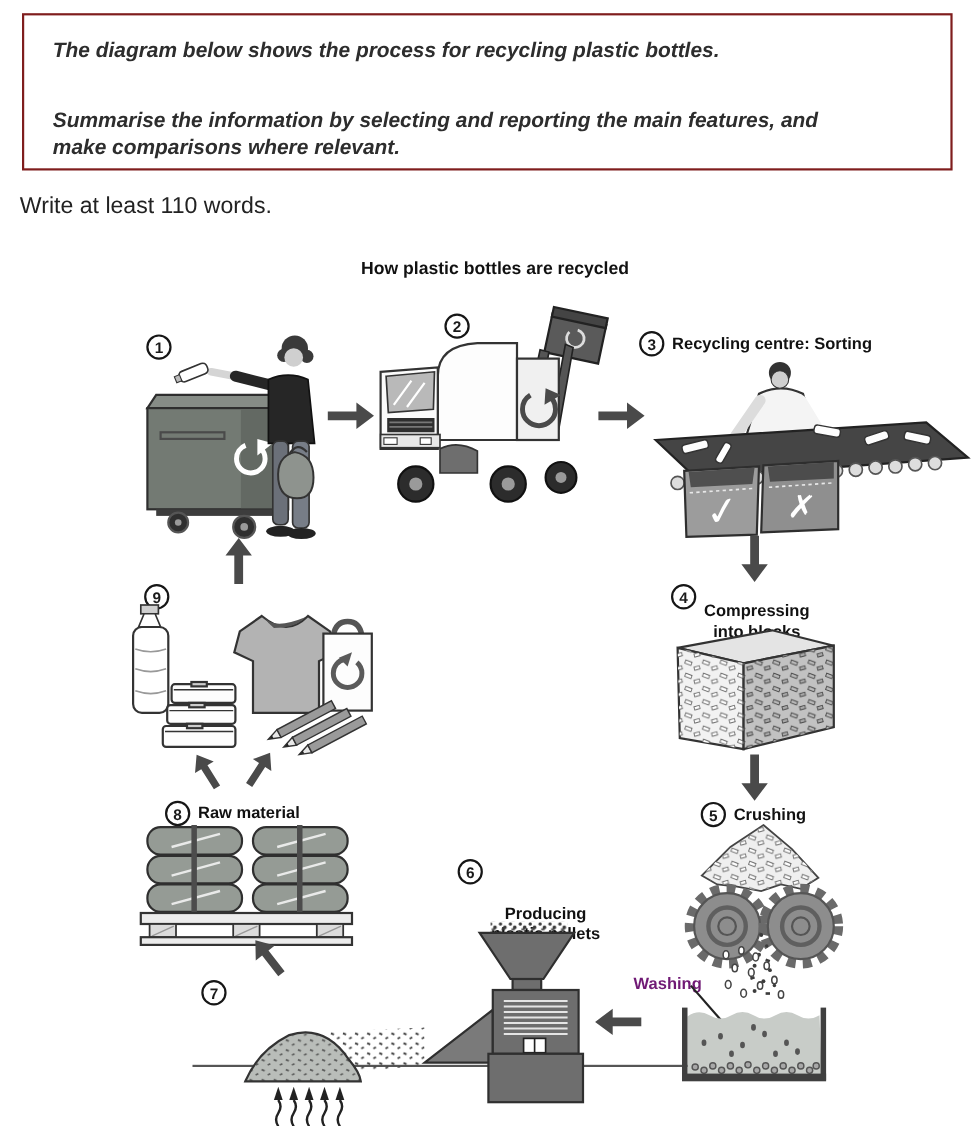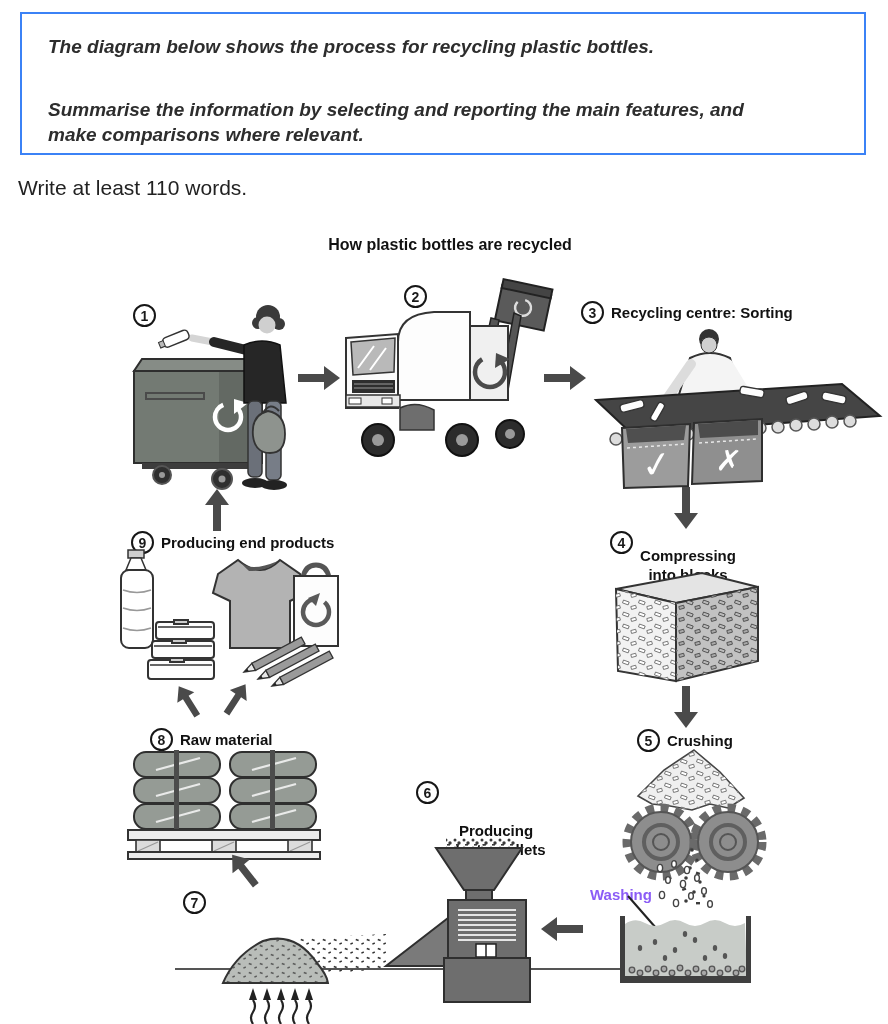--- a/index.html
+++ b/index.html
@@ -1,40 +1,40 @@
 <!DOCTYPE html>
 <html><head>
 <meta charset="utf-8">
 <style>
   html,body{margin:0;padding:0;background:#fff;}
   #screen{position:relative;width:888px;height:1024px;background:#fff;overflow:hidden;
           font-family:"Liberation Sans","DejaVu Sans",sans-serif;color:#1a1a1a;}
   .abs{position:absolute;}
   
-  .task-box{left:20px;top:12px;width:846px;height:143px;border:2px solid #3b82f6;
+  .task-box{left:20px;top:12px;width:846px;height:143px;border:2px solid #7f1d1d;
             box-sizing:border-box;padding:20px 26px 10px 26px;background:#fff;}
   .task-box p{margin:0;width:700px;font-weight:bold;font-style:italic;
               font-size:19px;line-height:1.32;color:#2d2d2d;}
   .task-box p + p{margin-top:38px;}
   .word-note{left:18px;top:176px;font-size:21px;color:#222;}
   
   .diagram-title{left:250px;top:236px;width:400px;text-align:center;
                  font-size:16px;font-weight:bold;color:#111;}
   
   .step{display:flex;gap:7px;align-items:flex-start;}
   .badge{flex:0 0 auto;width:23px;height:23px;border:2px solid #161616;border-radius:50%;
          box-sizing:border-box;display:flex;align-items:center;justify-content:center;
          font-size:14px;font-weight:bold;background:#fff;line-height:1;}
   .slabel{font-size:15px;font-weight:bold;line-height:1.25;padding-top:3px;color:#111;}
   .c{text-align:center;}
   
   .arrow svg{display:block;}
   .arrow polygon{fill:#4a4a4a;}
   .groundline{left:175px;top:968px;width:567px;height:2px;background:#555;}
-  .washing-label{left:576px;top:886px;font-size:15px;font-weight:bold;color:#8b5cf6;margin-left:14px;}
+  .washing-label{left:576px;top:886px;font-size:15px;font-weight:bold;color:#701a75;}
   svg{overflow:visible;}
   svg text.mark{font-family:"DejaVu Sans",sans-serif;font-weight:bold;fill:#fff;}
 </style>
 </head>
 <body>
 
 <div id="screen">
 
   <div class="abs task-box">
     <p>The diagram below shows the process for recycling plastic bottles.</p>
@@ -70,21 +70,20 @@
   </div>
   <div class="abs step" style="left:183px;top:891px;">
     <span class="badge">7</span>
   </div>
   <div class="abs step" style="left:150px;top:728px;">
     <span class="badge">8</span>
     <span class="slabel">Raw material</span>
   </div>
   <div class="abs step" style="left:131px;top:531px;">
     <span class="badge">9</span>
-    <span class="slabel">Producing end products</span>
   </div>
   <div class="abs washing-label">Washing</div>
 
   <svg class="abs" style="left:122px;top:293px;" width="185" height="205" viewBox="0 0 185 205">
     <defs>
       <pattern id="bits" width="16" height="12" patternUnits="userSpaceOnUse">
         <rect x="1" y="2" width="6" height="3" fill="#fff" stroke="#666" stroke-width="0.8" transform="rotate(20 4 3)"></rect>
         <rect x="9" y="7" width="5" height="3" fill="#fff" stroke="#666" stroke-width="0.8" transform="rotate(-15 11 8)"></rect>
       </pattern>
       <pattern id="bitsDark" width="16" height="12" patternUnits="userSpaceOnUse">

